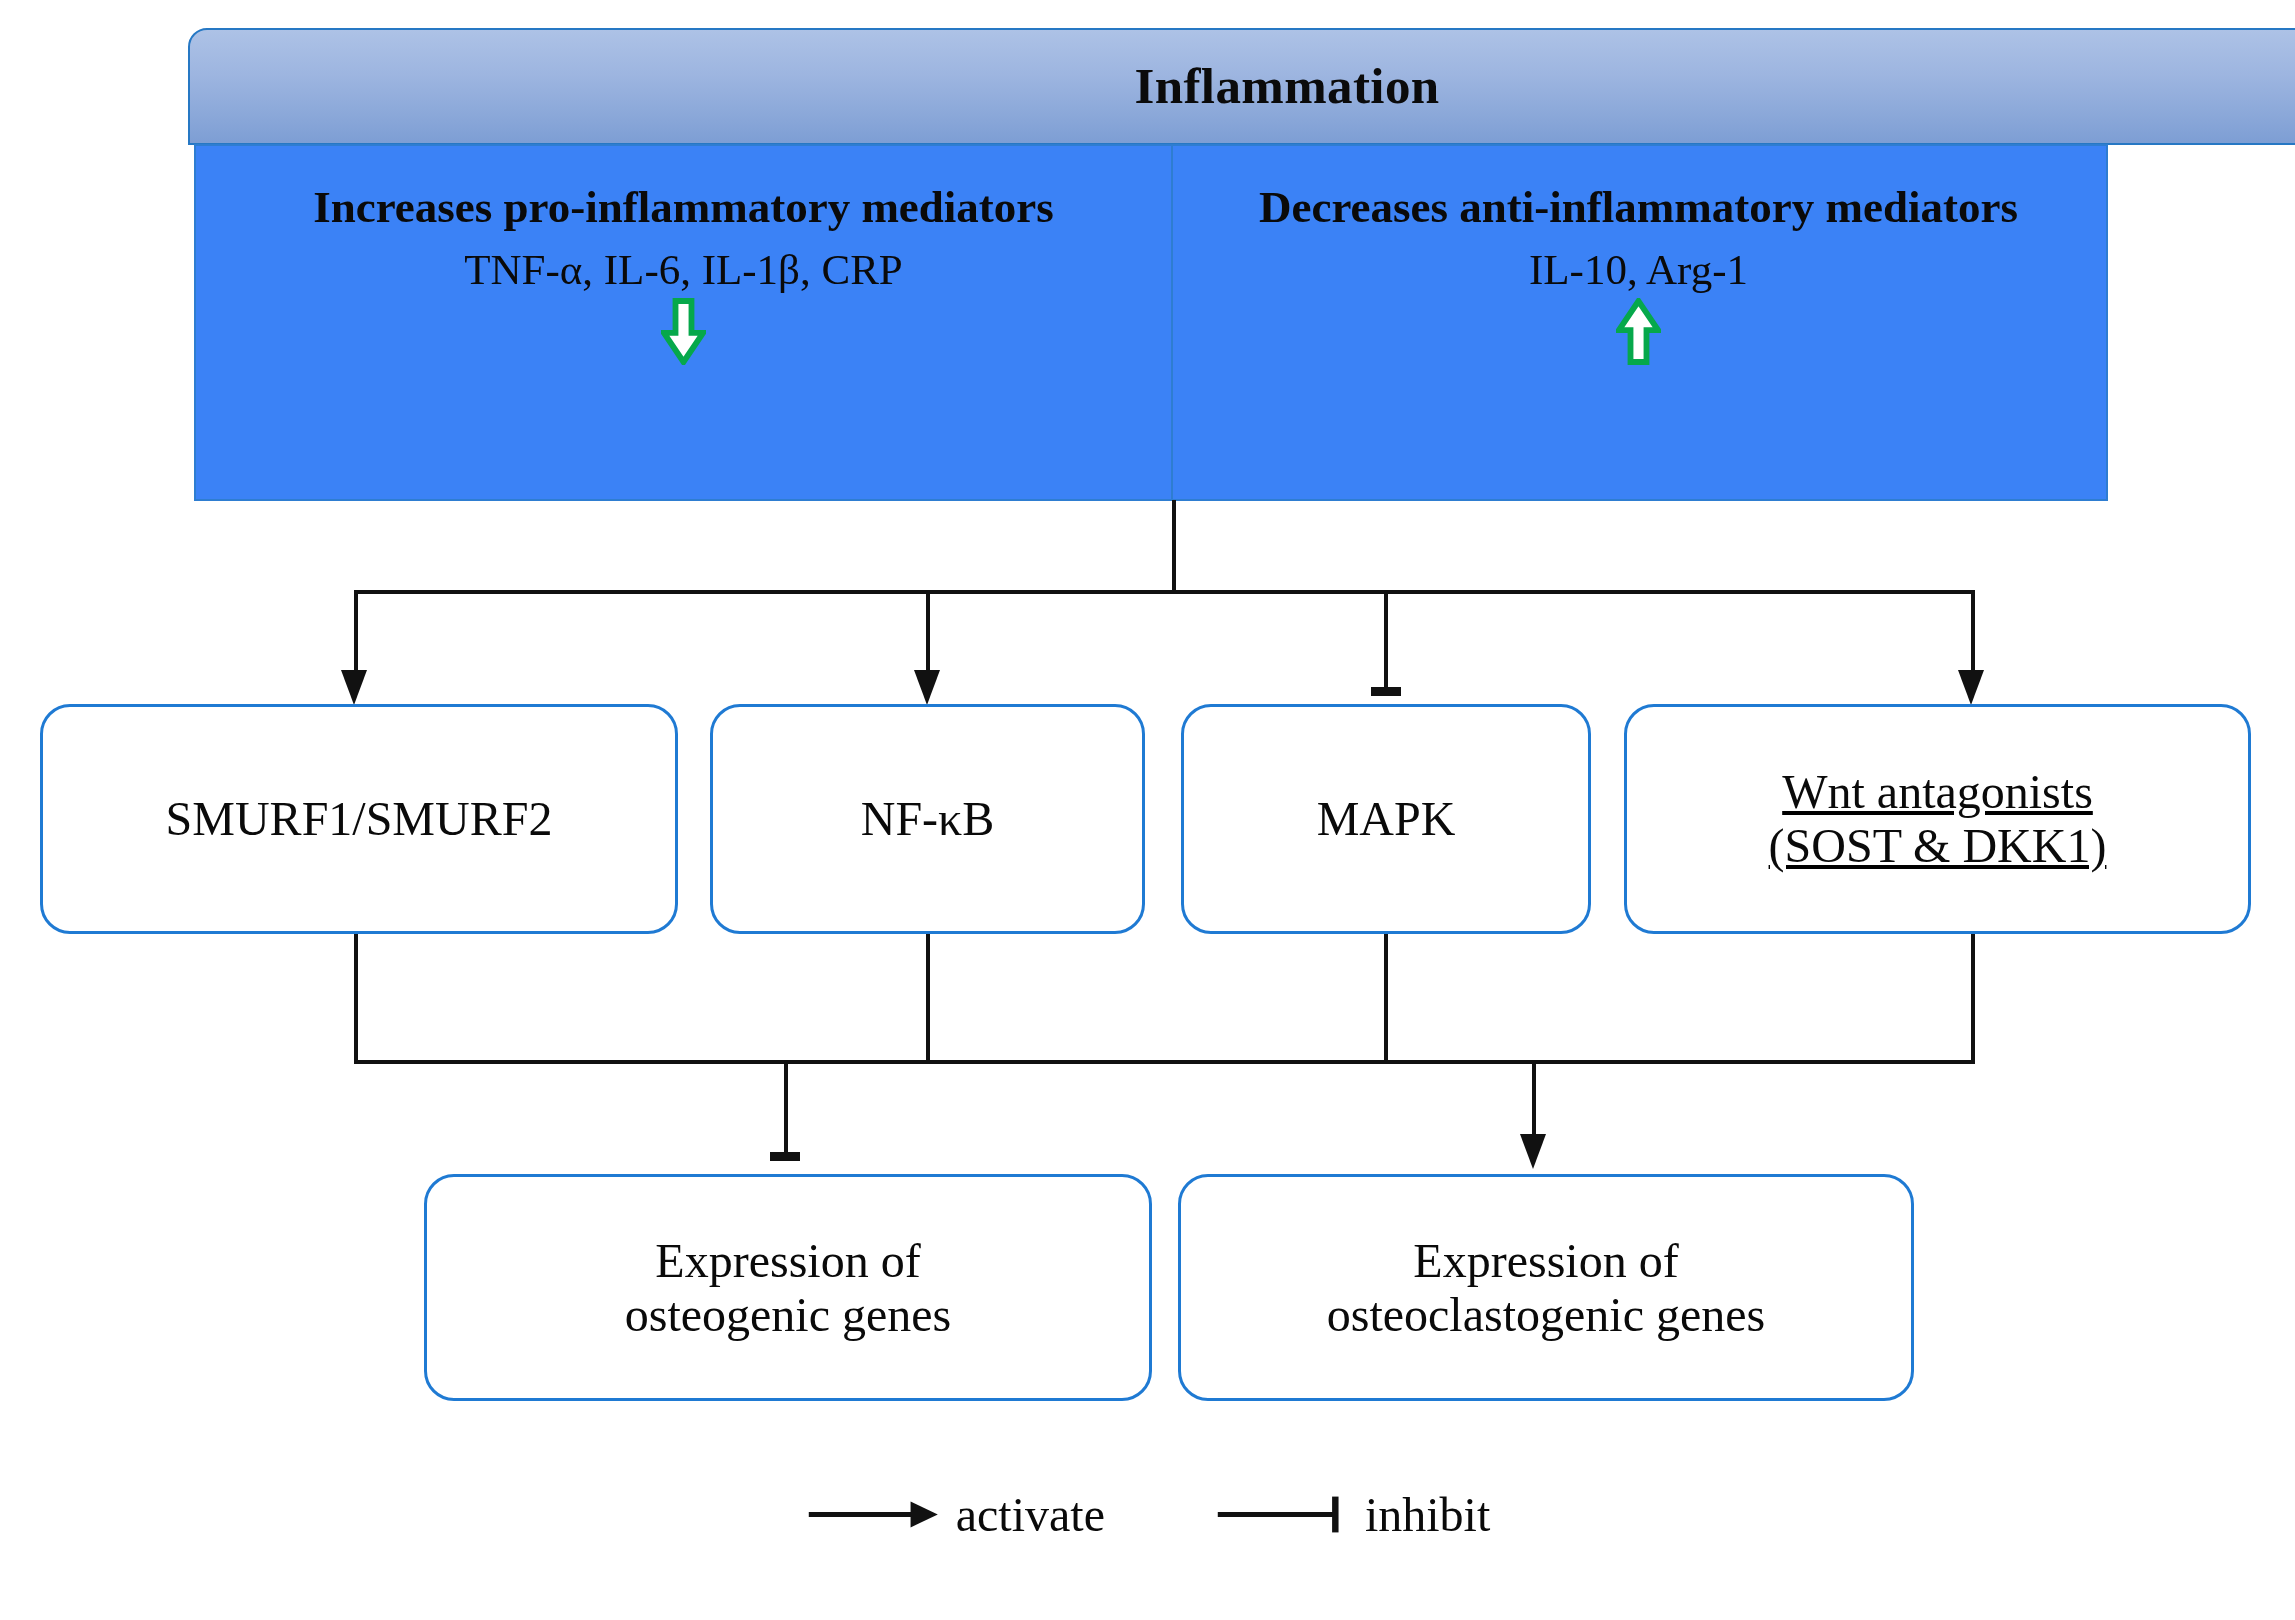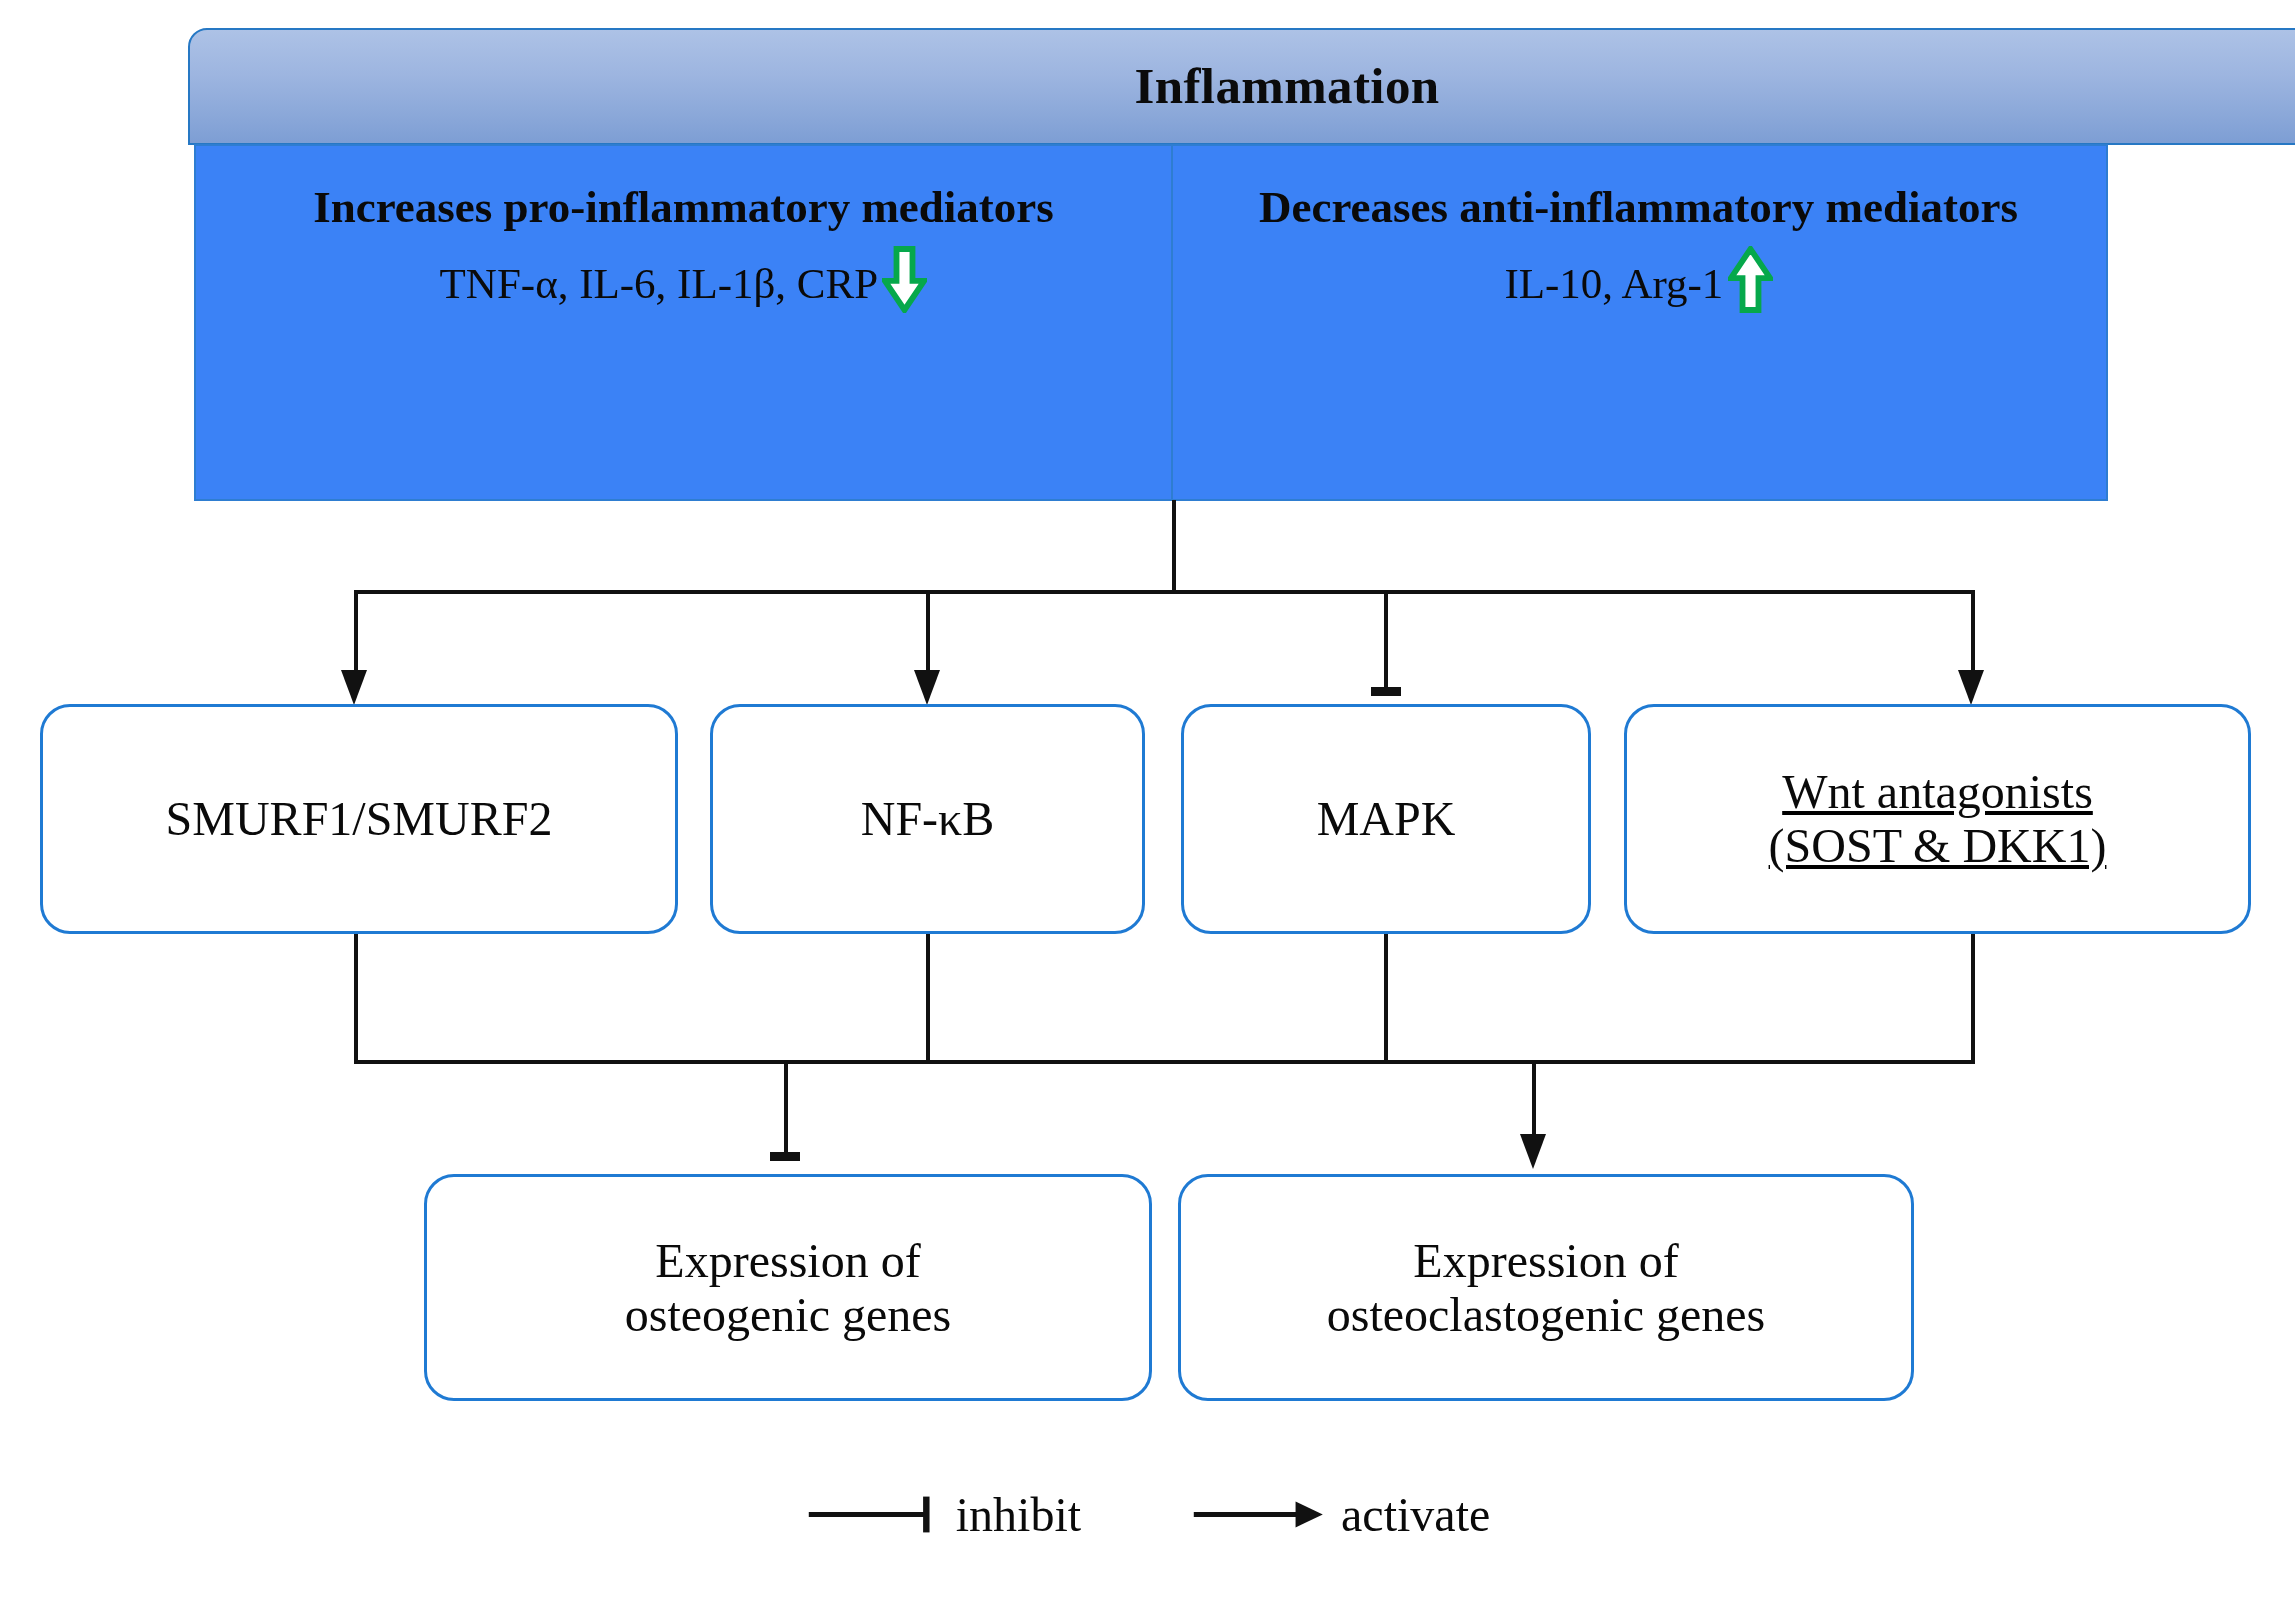--- a/index.html
+++ b/index.html
@@ -35,21 +35,21 @@
   }
   .panel-col.left{width:977px;border-right:2.9px solid #2e7dd1;}
   .panel-col.right{width:931px;}
   .panel-head{
     font-size:45px;font-weight:bold;color:#0a0a0a;line-height:1.16;text-align:center;
     max-width:95%;
   }
   .panel-sub{
     margin-top:13px;
     font-size:43px;color:#0a0a0a;line-height:1.1;text-align:center;
-    display:flex;align-items:center;justify-content:center;gap:4.3px;white-space:nowrap;
+    display:flex;align-items:center;justify-content:center;gap:4.3px;white-space:nowrap;flex-direction:column;
   }
   .arrow-glyph{display:inline-block;line-height:1;}
 
   
   .rbox{
     position:absolute;box-sizing:border-box;
     border:3.6px solid #1f7ad3;border-radius:30px;background:#ffffff;
     display:flex;align-items:center;justify-content:center;text-align:center;
   }
   .rbox span{font-size:48px;color:#0a0a0a;line-height:1.12;padding:0 7.2px;}
@@ -166,33 +166,33 @@
       <span>Expression of</span><br>
       <span>osteoclastogenic genes</span>
     </span>
   </div>
 
   <div class="legend">
 
     <div class="leg-item">
       <span>
         <svg class="leg-svg" width="138" height="43" viewBox="0 0 190 60" aria-hidden="true">
+          <line x1="4" y1="30" x2="148" y2="30" stroke="#111111" stroke-width="7"></line>
+          <path d="M146 12 L184 30 L146 48 Z" fill="#111111"></path>
+        </svg>
+      </span>
+      <span class="leg-text">activate</span>
+    </div>
+
+    <div class="leg-item">
+      <span>
+        <svg class="leg-svg" width="138" height="43" viewBox="0 0 190 60" aria-hidden="true">
           <line x1="4" y1="30" x2="168" y2="30" stroke="#111111" stroke-width="7"></line>
           <line x1="168" y1="5" x2="168" y2="55" stroke="#111111" stroke-width="9"></line>
         </svg>
       </span>
       <span class="leg-text">inhibit</span>
-    </div>
-
-    <div class="leg-item">
-      <span>
-        <svg class="leg-svg" width="138" height="43" viewBox="0 0 190 60" aria-hidden="true">
-          <line x1="4" y1="30" x2="148" y2="30" stroke="#111111" stroke-width="7"></line>
-          <path d="M146 12 L184 30 L146 48 Z" fill="#111111"></path>
-        </svg>
-      </span>
-      <span class="leg-text">activate</span>
     </div>
 
   </div>
 
 </div>
 
 
 </body></html>

